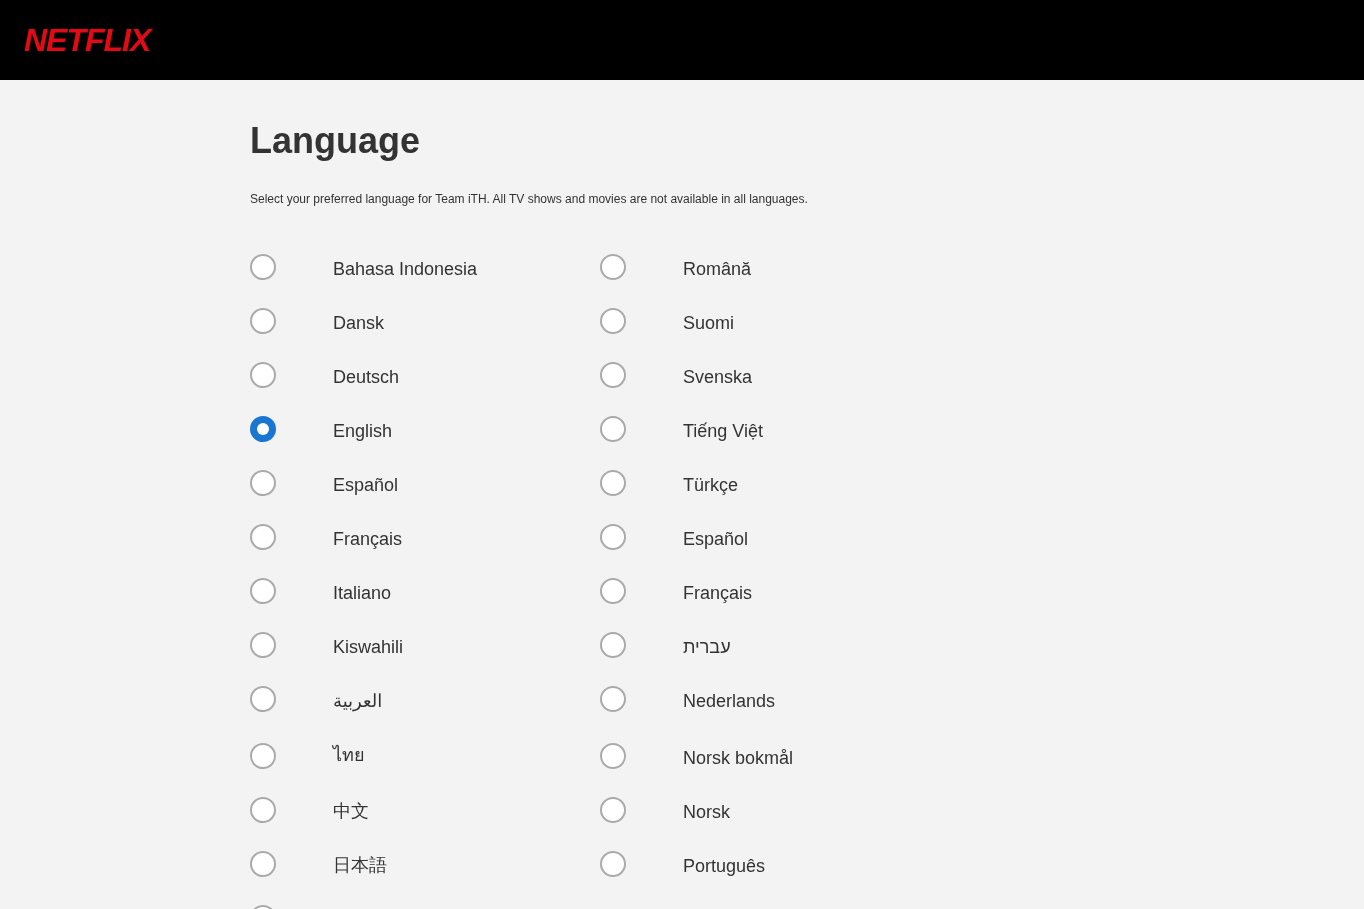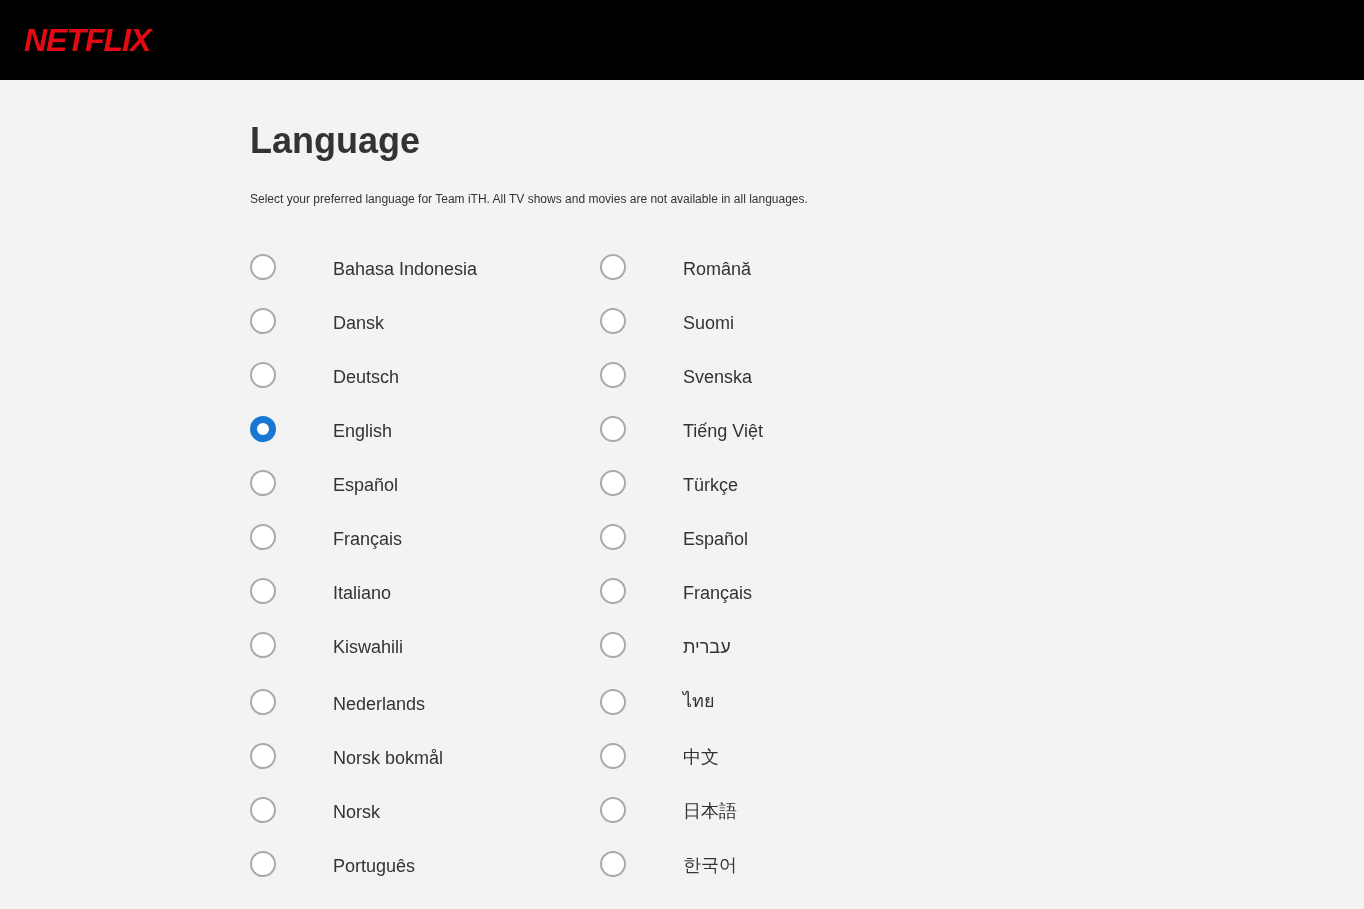--- a/index.html
+++ b/index.html
@@ -154,20 +154,24 @@
       <div class="language-option">
         <div class="radio-outer"></div>
         <span class="language-label">Kiswahili</span>
       </div>
       <div class="language-option">
         <div class="radio-outer"></div>
         <span class="language-label">עברית</span>
       </div>
       <div class="language-option">
         <div class="radio-outer"></div>
+        <span class="language-label">العربية</span>
+      </div>
+      <div class="language-option">
+        <div class="radio-outer"></div>
         <span class="language-label">Nederlands</span>
       </div>
       <div class="language-option">
         <div class="radio-outer"></div>
         <span class="language-label">ไทย</span>
       </div>
       <div class="language-option">
         <div class="radio-outer"></div>
         <span class="language-label">Norsk bokmål</span>
       </div>

